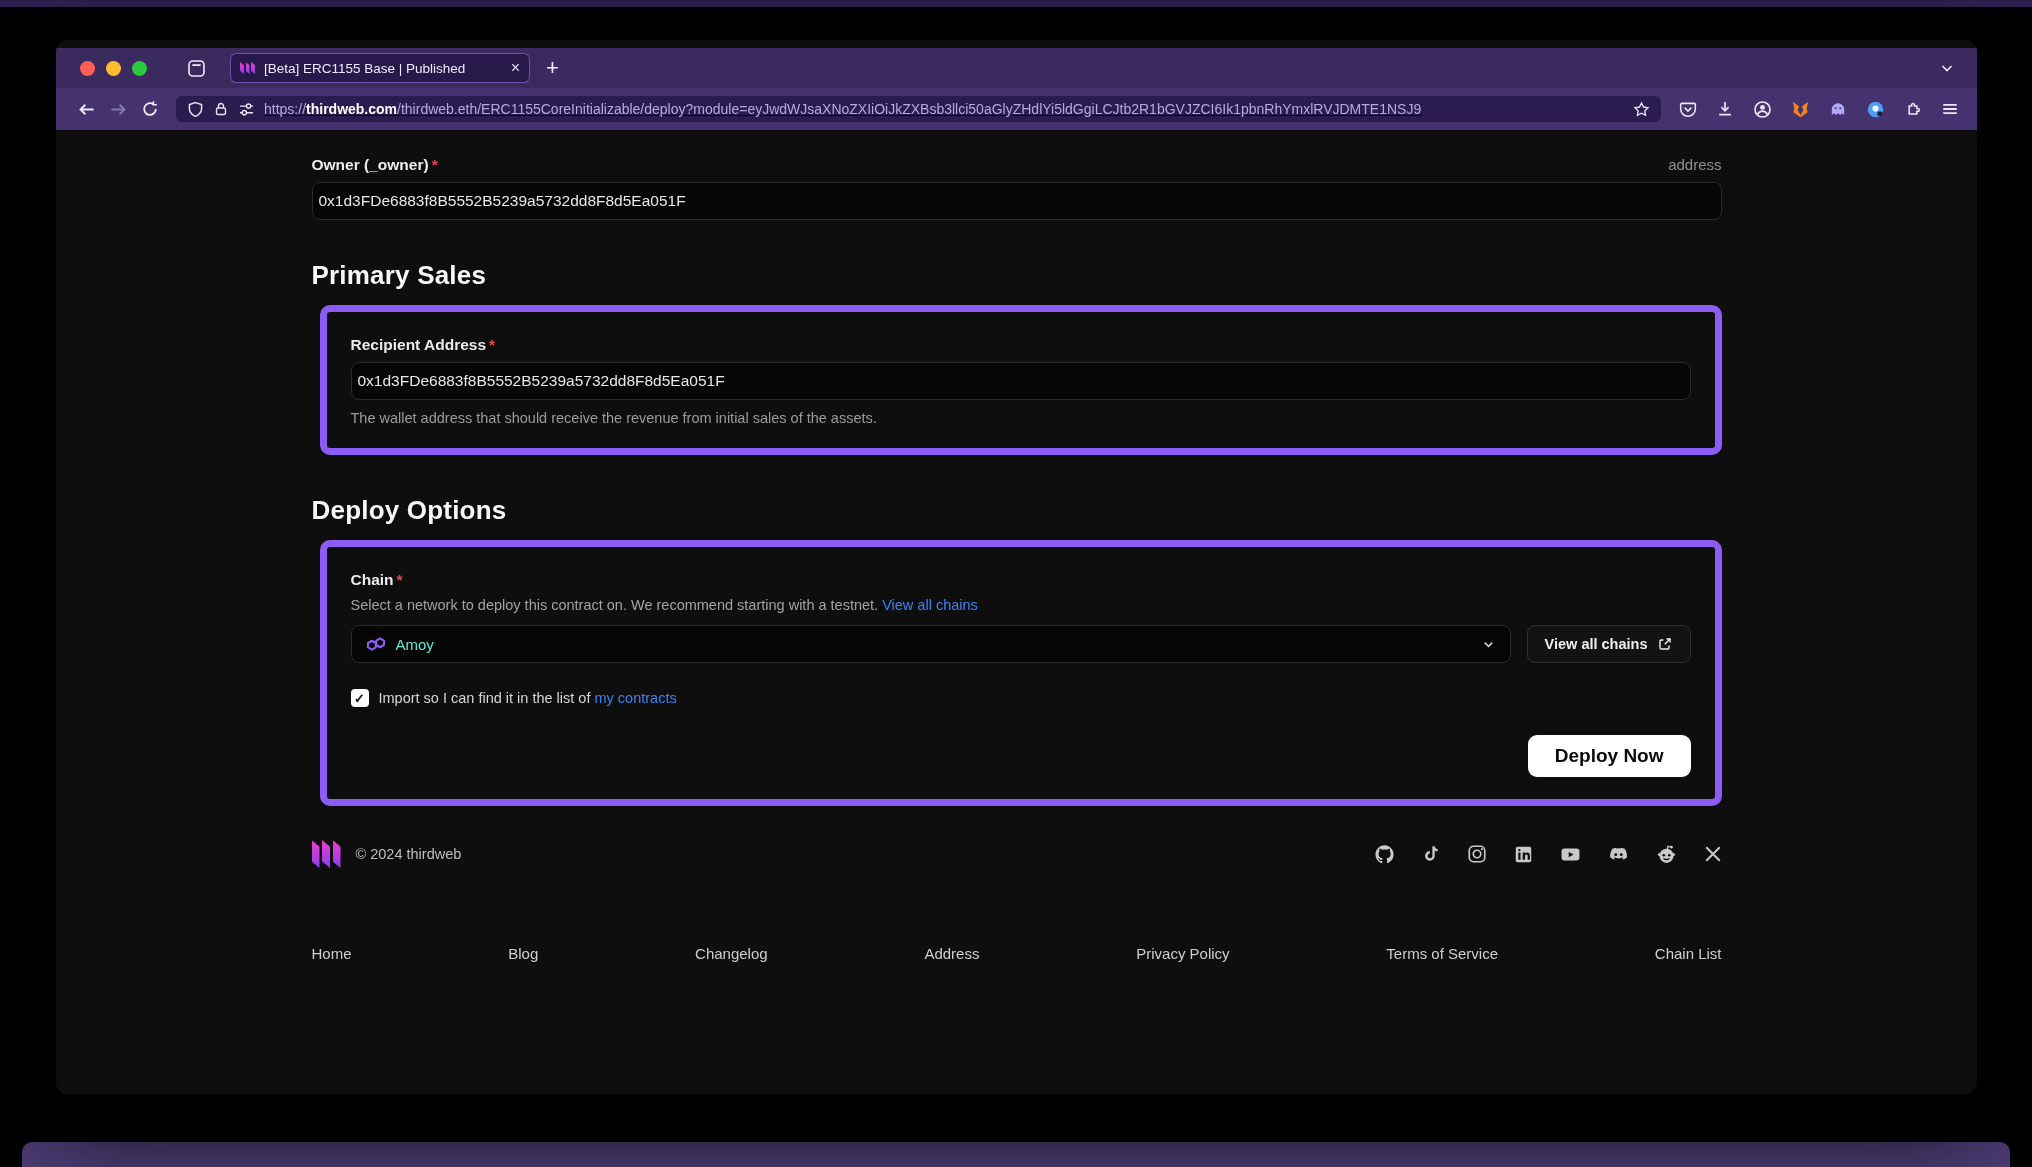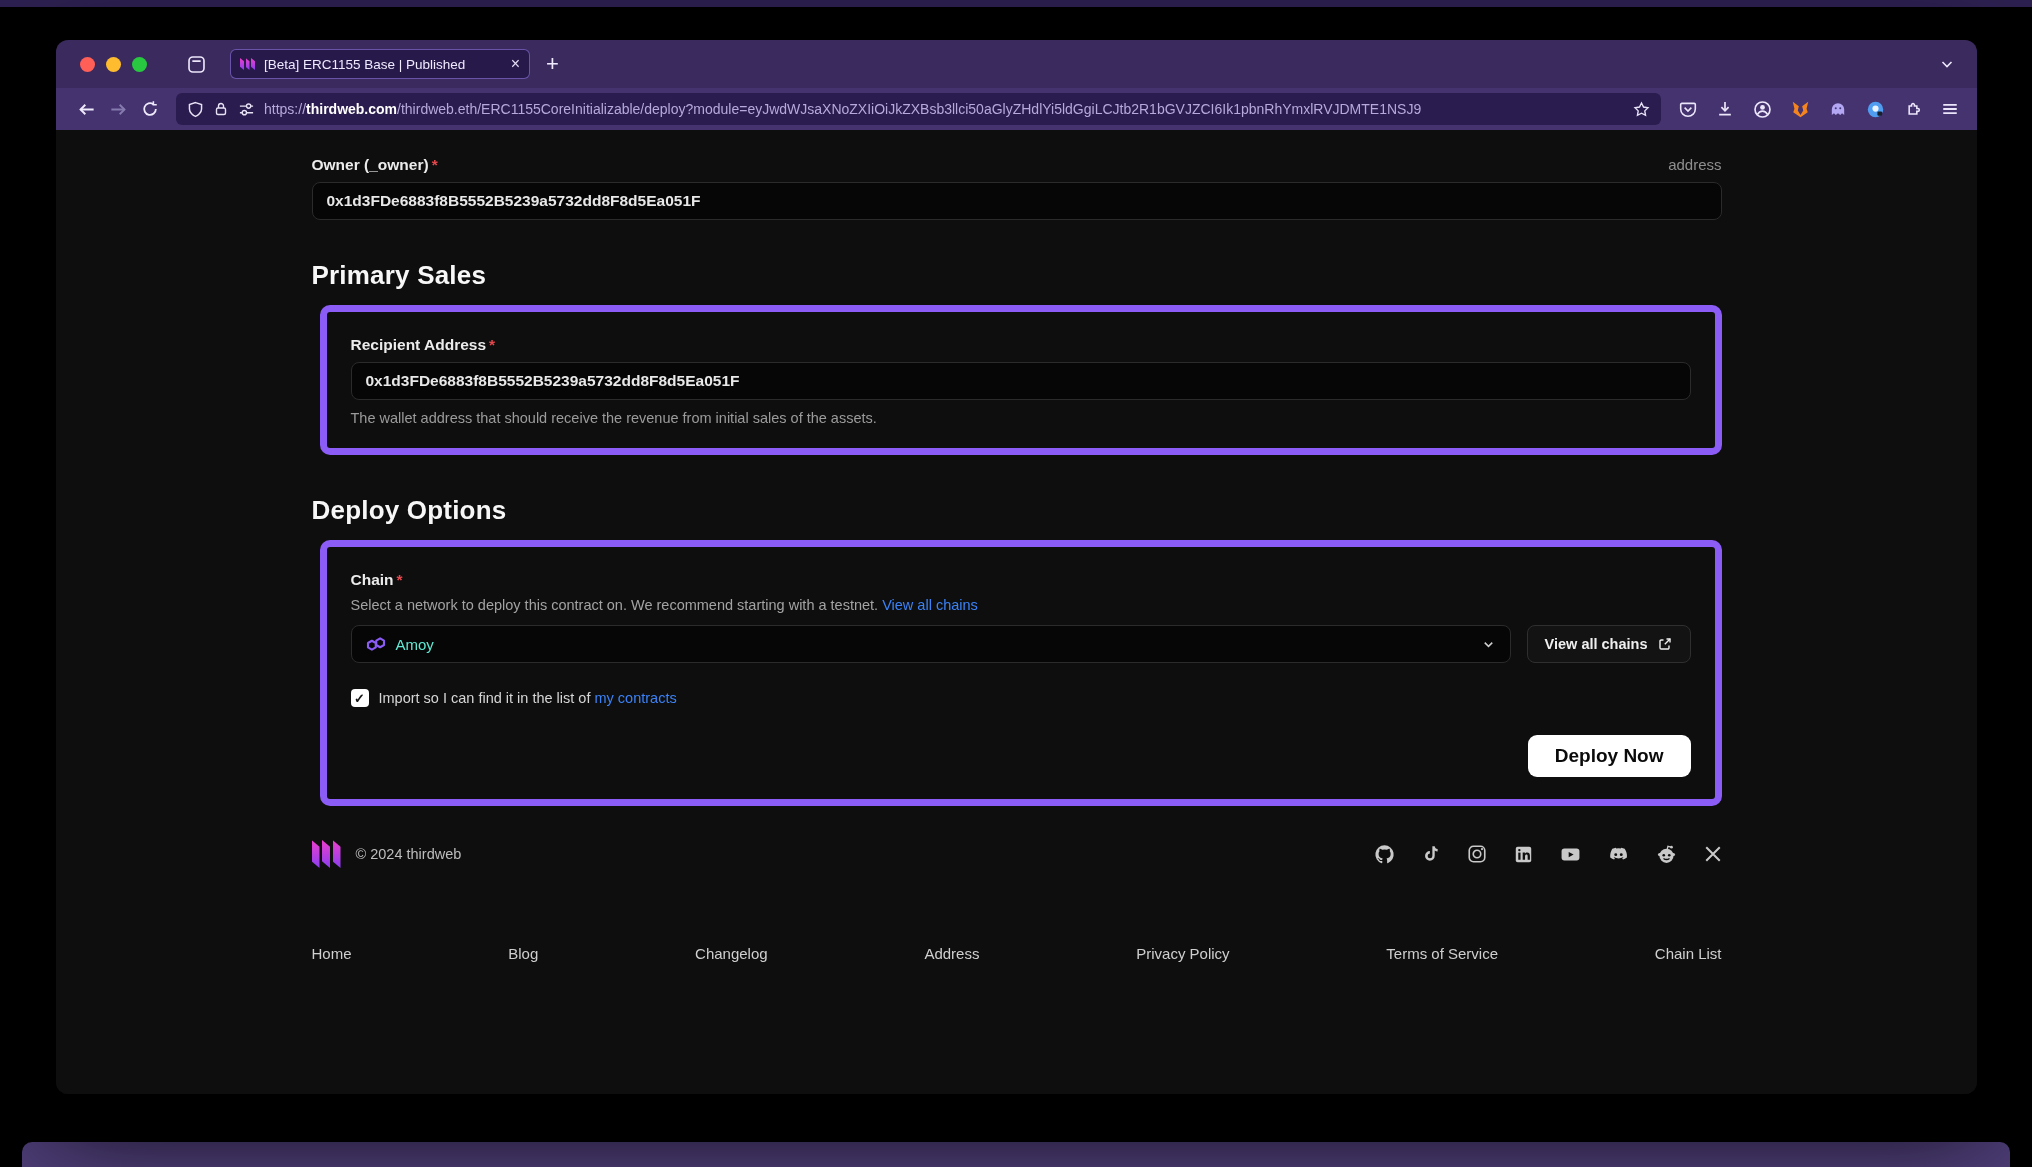--- a/index.html
+++ b/index.html
@@ -8,21 +8,21 @@
 
   .accent-strip-top { position:absolute; left:0; top:0; width:2032px; height:7px; background:#2c2050; }
   .accent-strip-bottom { position:absolute; left:22px; top:1142px; width:1988px; height:25px;
     background:#4c3c74; border-radius:10px 10px 0 0; }
 
   .window { position:absolute; left:56px; top:40px; width:1921px; height:1054px;
     background:#0e0e0e; border-radius:12px; overflow:hidden;
     box-shadow:0 30px 90px rgba(0,0,0,.95); display:flex; flex-direction:column; }
 
   
-  .titlebar { height:48px; background:#3a2a5e; display:flex; align-items:center; flex:0 0 auto; }
+  .titlebar { height:40px; background:#3a2a5e; display:flex; align-items:center; flex:0 0 auto;margin-top:8px; }
   .traffic { display:flex; gap:11px; margin-left:24px; }
   .traffic span { width:15px; height:15px; border-radius:50%; display:block; }
   .tl-close { background:#ff5f57; } .tl-min { background:#febc2e; } .tl-max { background:#28c840; }
 
   .icon-btn { display:inline-flex; align-items:center; justify-content:center; color:#ece6fa; }
 
   .fxview { margin-left:40px; }
 
   .tab { margin-left:24px; width:300px; height:30px; background:#271a4a;
     border:1px solid rgba(140,114,220,.65); border-radius:6px;
@@ -32,41 +32,41 @@
     clip-path:polygon(0 0,100% 28%,100% 100%,0 72%); }
   .tab-title { color:#efeaff; font-size:13.5px; margin-left:9px; flex:1; white-space:nowrap;
     overflow:hidden; -webkit-mask-image:linear-gradient(90deg,#000 82%,transparent);
     mask-image:linear-gradient(90deg,#000 82%,transparent); }
   .tab-close { color:#e4ddf5; font-size:16px; line-height:1; margin-left:4px; }
   .newtab { color:#efeaff; font-size:22px; font-weight:300; margin-left:16px; }
   .tabs-chevron { margin-left:auto; margin-right:22px; }
 
   .toolbar { height:42px; background:#453370; display:flex; align-items:center; padding:0 14px; flex:0 0 auto; }
   .nav-ico { width:32px; display:flex; justify-content:center; }
-  .urlbar { flex:1; height:32px; background:#2a1c4e; border-radius:6px; display:flex;
-    align-items:center; padding:0 11px; margin:0 10px; min-width:0; }
+  .urlbar { flex:1; height:26px; background:#2a1c4e; border-radius:6px; display:flex;
+    align-items:center; padding:0 11px; margin:0 10px; min-width:0;text-decoration:underline; }
   .urlbar .ico { margin-right:9px; display:flex; }
   .url-text { flex:1; font-size:14px; color:#b7a9db; white-space:nowrap; overflow:hidden; min-width:0;
     -webkit-mask-image:linear-gradient(90deg,#000 96%,transparent);
     mask-image:linear-gradient(90deg,#000 96%,transparent); }
   .url-text b { color:#ffffff; font-weight:600; }
   .chrome-icons { display:flex; align-items:center; gap:19px; margin-left:8px; margin-right:4px; }
 
   
   .content { flex:1; background:#0e0e0e; overflow:hidden; }
   .page-col { width:1410px; margin:0 auto; }
 
   .field-head { display:flex; justify-content:space-between; align-items:baseline; margin-top:26px; }
   .lbl { color:#ececec; font-size:15.5px; font-weight:700; }
   .req { color:#e5484d; margin-left:3px; font-weight:700; }
   .type-tag { color:#8f8f8f; font-size:15px; }
 
   input.text-input { display:block; width:100%; height:38px; background:#060606;
     border:1px solid #2b2b2b; border-radius:8px; color:#e8e8e8; font-size:15.5px;
-    padding:0 14px; margin-top:8px; outline:none; font-family:"Liberation Sans",sans-serif;font-weight:bold; }
+    padding:0 6px; margin-top:8px; outline:none; font-family:"Liberation Sans",sans-serif; }
   input.text-input::placeholder { color:#6f6f6f; }
 
   .h2 { font-size:26px; font-weight:700; color:#f7f7f7; margin-top:40px; letter-spacing:.2px; }
   .card { border:7px solid #8b5cf6; border-radius:10px; background:#0e0e0e;
     padding:24px 24px 22px; margin-top:14px;margin-left:8px; }
   .help { color:#9b9b9b; font-size:14.5px; margin-top:10px; }
 
   .red-section { border:5px solid #f22b3b; border-radius:10px; margin:10px -20px 0 -20px;
     padding:14px 22px 12px; }
   .section-title { color:#bdbdbd; font-size:17px; }

